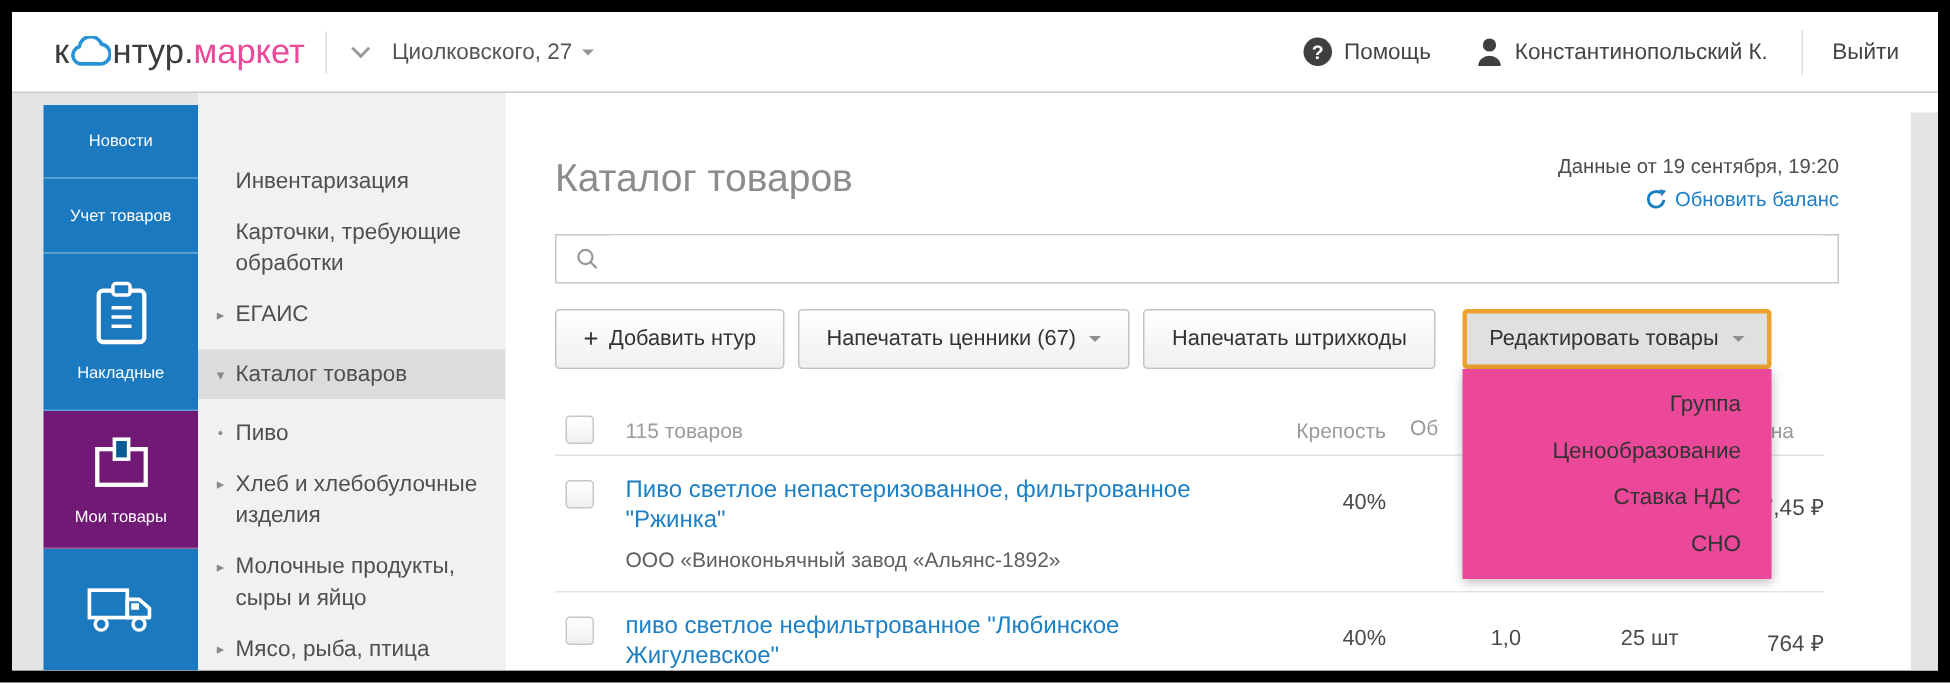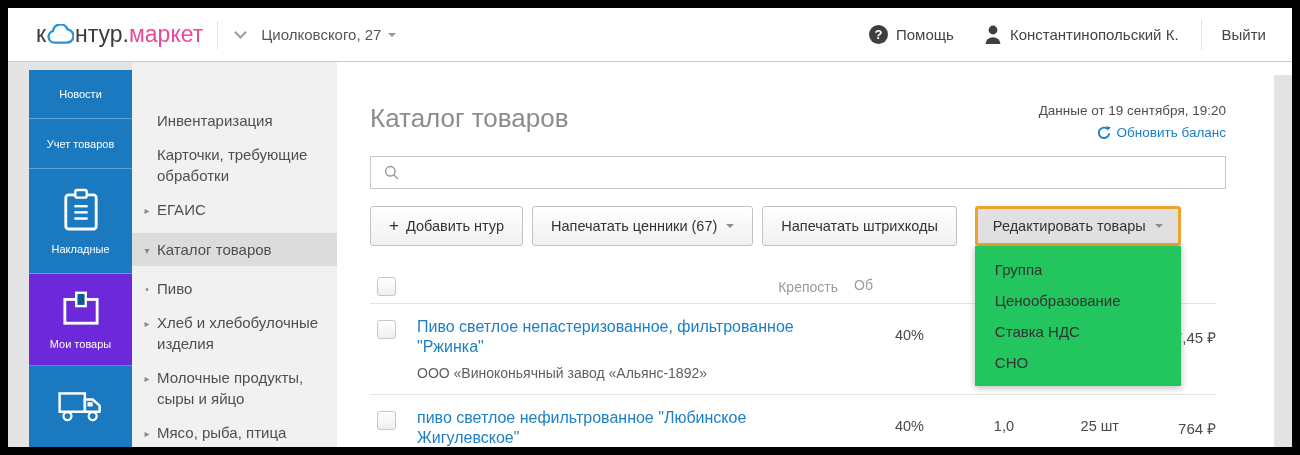--- a/index.html
+++ b/index.html
@@ -34,21 +34,21 @@
   .gutter { width:21px; flex:0 0 21px; }
 
   
   .pnav { width:103px; flex:0 0 103px; margin-top:8px; display:flex; flex-direction:column; }
   .p-item { background:#1b79bf; color:#fff; font-size:11px; display:flex; flex-direction:column;
             align-items:center; justify-content:center; text-align:center; cursor:pointer;
             border-bottom:1px solid rgba(255,255,255,0.30); }
   .p-item.news { height:49px; }
   .p-item.accounting { height:50px; }
   .p-item.invoices { height:105px; }
-  .p-item.goods { height:92px; background:#6d28d9; }
+  .p-item.goods { height:92px; background:#701a75; }
   .p-item.delivery { flex:1; justify-content:flex-start; padding-top:24px; border-bottom:none; }
   .p-item .icn { margin-bottom:9px; }
 
   
   .snav { width:205px; flex:0 0 205px; background:#f1f1f1; padding-top:48px; overflow:hidden; }
   .s-item { position:relative; padding:0 14px 0 25px; margin-bottom:13px; font-size:15px;
             color:#4f4f4f; line-height:21px; cursor:pointer; }
   .s-item .marker { position:absolute; left:8px; top:1px; width:14px; text-align:center;
                     font-size:10px; color:#8a8a8a; }
   .s-item.active { background:#dcdcdc; padding-top:6px; padding-bottom:6px; margin:2px 0 12px; }
@@ -73,22 +73,22 @@
   .btn { height:40px; padding:0 18px; font-size:14.5px; color:#333; cursor:pointer;
          background:linear-gradient(#ffffff,#f0f0f0); border:1px solid #c3c3c3; border-radius:3px;
          display:inline-flex; align-items:center; font-family:"Liberation Sans", sans-serif; }
   .btn + .btn, .edit-wrap { margin-left:9px; }
   .edit-wrap { position:relative; margin-left:18px; }
   .btn.pressed { background:#e0e0e0; border:3px solid #eea32f; padding:0 15px; }
   .plus-icon { font-size:17px; margin-right:7px; color:#333; }
   .plus-icon::before { content:"+"; }
   .dd-arrow { width:0; height:0; border:4.5px solid transparent; border-top-color:#8f8f8f;
               margin:4px 0 0 9px; }
-  .edit-menu { position:absolute; top:100%; left:0; right:0; background:#22c55e; z-index:20;
-               box-shadow:0 2px 7px rgba(0,0,0,0.28); padding:8px 0; }
+  .edit-menu { position:absolute; top:100%; left:0; right:0; background:#ec4899; z-index:20;
+               box-shadow:0 2px 7px rgba(0,0,0,0.28); padding:8px 0;text-align:right; }
   .edit-menu .mi { padding:6px 20px; font-size:15px; line-height:19px; color:#333; cursor:pointer; }
 
   
   .table { margin-top:24px; margin-right:10px; }
   .thead, .trow { display:grid; grid-template-columns:47px 1fr 86px 90px 105px 97px; }
   .thead { height:34px; align-items:center; border-bottom:1px solid #e3e3e3;
            font-size:14px; color:#9b9b9b; }
   .checkbox { width:19px; height:19px; border:1px solid #c6c6c6; border-radius:3px;
               background:linear-gradient(#ffffff,#efefef); margin-left:7px; cursor:pointer; }
   .th-strength { text-align:right; }
@@ -270,20 +270,21 @@
               <div class="mi">Ценообразование</div>
               <div class="mi">Ставка НДС</div>
               <div class="mi">СНО</div>
             </div>
           </div>
         </div>
 
         <div class="table">
           <div class="thead">
             <span class="checkbox"></span>
+            <span>115 товаров</span>
             <span class="th-strength">Крепость</span>
             <span class="th-volume"><span>Объем</span></span>
             <span></span>
             <span class="th-price">Цена</span>
           </div>
 
           <div class="trow">
             <span class="checkbox"></span>
             <span>
               <div class="prod-name">Пиво светлое непастеризованное, фильтрованное "Ржинка"</div>

